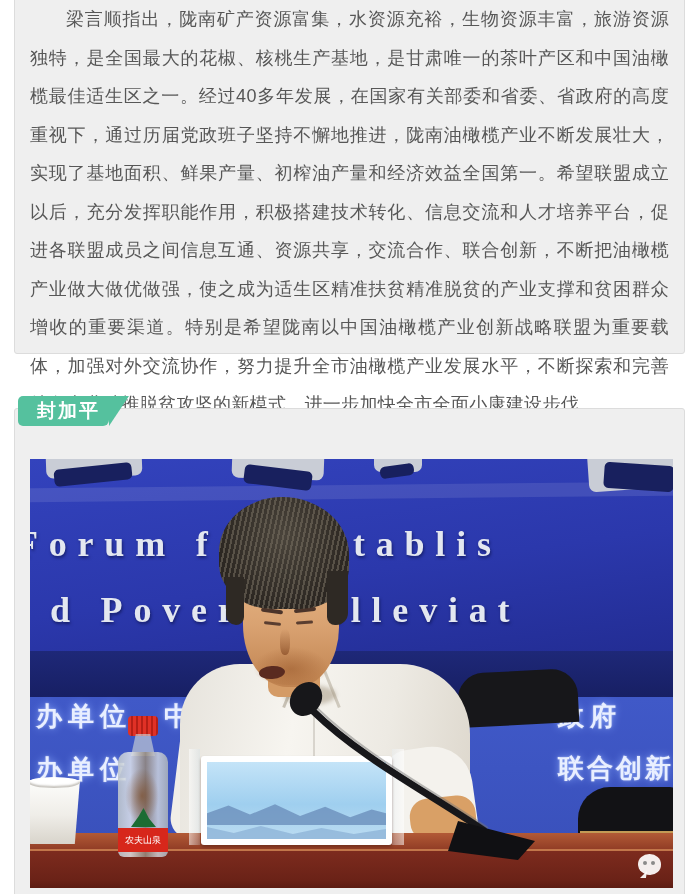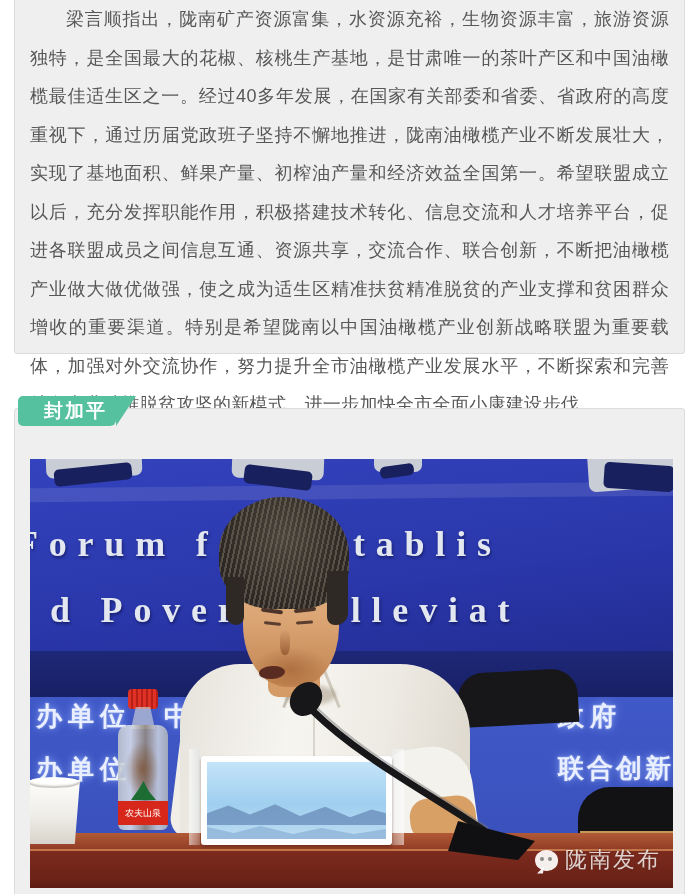--- a/index.html
+++ b/index.html
@@ -11,21 +11,21 @@
   .text-box { position:absolute; left:14px; top:-13px; width:671px; height:367px;
     background:#EFEFEF; border:1px solid #DCDCDC; border-radius:3px;
     padding:12px 15px 0 15px; }
   .text-box p { font-size:18px; line-height:38.5px; color:#575757;
     text-align:justify; text-justify:inter-ideograph; text-indent:2em;
     letter-spacing:0.3px; }
 
   
   .tag { position:absolute; left:18px; top:396px; height:30px; line-height:30px;
     background:#55C19E; color:#fff; font-size:19px; font-weight:bold;
-    padding:0 9px 0 26px; letter-spacing:2px; border-radius:5px 0 6px 5px; z-index:5; }
+    padding:0 9px 0 19px; letter-spacing:2px; border-radius:5px 0 6px 5px; z-index:5; }
   .tag::after { content:""; position:absolute; right:-20px; top:0; width:0; height:0;
     border-top:30px solid #55C19E; border-right:20px solid transparent; }
 
   
   .photo-box { position:absolute; left:14px; top:408px; width:671px; height:495px;
     background:#EFEFEF; border:1px solid #DCDCDC; border-radius:3px; }
   .photo { position:absolute; left:15px; top:50px; width:643px; height:429px;
     overflow:hidden; background:#2C39AE; }
   .ph { position:absolute; }
 
@@ -130,21 +130,21 @@
     background:linear-gradient(#C4E4F8 0%,#9FCFEF 55%,#BCDCF1 100%); }
   .mount1 { position:absolute; left:0; bottom:14px; width:100%; height:26px; background:#6E93BE; opacity:.85;
     clip-path:polygon(0 100%,0 55%,12% 25%,24% 60%,38% 20%,52% 65%,66% 30%,80% 70%,92% 40%,100% 55%,100% 100%); }
   .mount2 { position:absolute; left:0; bottom:0; width:100%; height:20px; background:#8FB4D8; opacity:.8;
     clip-path:polygon(0 100%,0 40%,15% 70%,30% 35%,48% 75%,64% 45%,82% 75%,100% 50%,100% 100%); }
   .plate-text { position:absolute; left:0; top:24px; width:100%; text-align:center;
     font-family:"Liberation Serif", serif; font-weight:bold; font-size:33px;
     color:#16213E; letter-spacing:10px; white-space:nowrap; }
 
   
-  .bottle { left:87px; top:230px; width:52px; height:141px; }
+  .bottle { left:87px; top:257px; width:52px; height:141px; }
   .cap { position:absolute; left:11px; top:0; width:30px; height:20px; border-radius:4px;
     background:repeating-linear-gradient(90deg,#E03126 0 3px,#B51F16 3px 5px); }
   .b-neck { position:absolute; left:14px; top:18px; width:24px; height:22px;
     background:rgba(205,210,214,.65); clip-path:polygon(20% 0,80% 0,100% 100%,0 100%); }
   .b-body { position:absolute; left:1px; top:36px; width:50px; height:105px;
     border-radius:10px 10px 6px 6px;
     background:linear-gradient(90deg,rgba(188,196,204,.9) 0%,rgba(232,236,239,.8) 25%,rgba(150,138,125,.85) 55%,rgba(214,219,224,.8) 80%,rgba(168,176,186,.9) 100%); }
   .b-amber { position:absolute; left:8px; top:52px; width:34px; height:56px;
     background:radial-gradient(ellipse, rgba(122,74,38,.7), rgba(122,74,38,0) 70%); }
   .b-logo { position:absolute; left:14px; top:92px; width:25px; height:19px; background:#1C6C33;
@@ -256,17 +256,16 @@
 
     <svg class="ph mic-svg" viewBox="0 0 643 429" xmlns="http://www.w3.org/2000/svg">
       <path d="M 283 252 C 330 298, 392 330, 455 372" stroke="#17171A" stroke-width="7" fill="none"></path>
       <path d="M 287 249 C 334 295, 396 327, 458 369" stroke="rgba(120,120,120,0.5)" stroke-width="2" fill="none"></path>
       <polygon points="428,362 505,382 488,401 418,392" fill="#101013"></polygon>
       <ellipse cx="276" cy="240" rx="15" ry="18" fill="#17171A" transform="rotate(38 276 240)"></ellipse>
     </svg>
 
     <div class="ph wm">
       <div class="wm-icon"></div>
-      <div class="wm-text">陇南发布</div>
     </div>
 
   </div>
 </div>
 
 </body></html>

